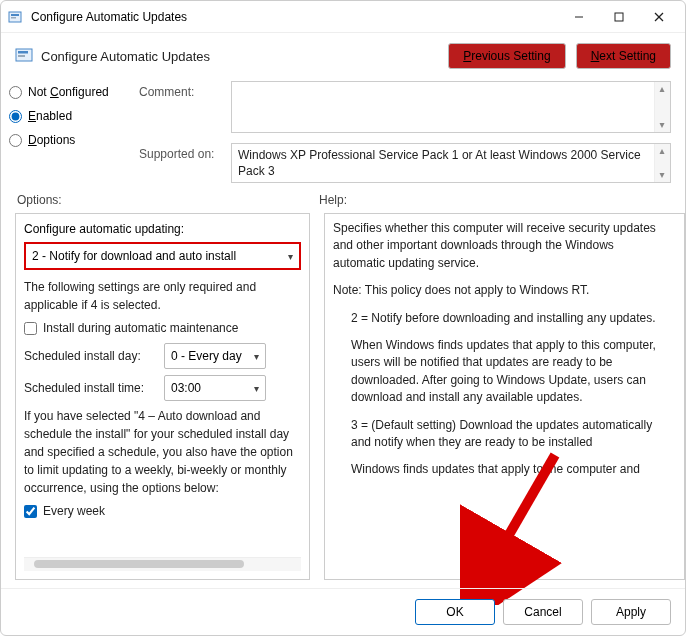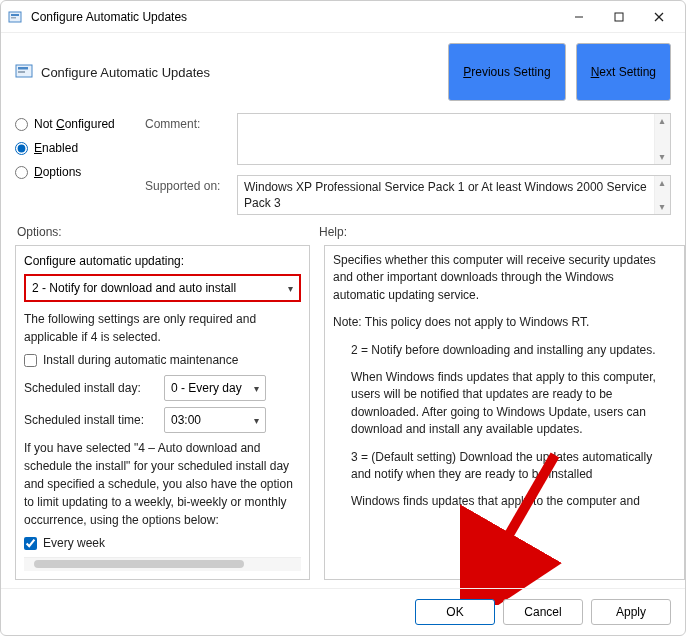--- a/index.html
+++ b/index.html
@@ -6,23 +6,23 @@
     body { background: #fff; width: 686px; height: 636px; border: 1px solid #ccc; border-radius: 6px; overflow: hidden; display: flex; flex-direction: column; }
     .titlebar { height: 32px; display: flex; align-items: center; padding: 0 6px; border-bottom: 1px solid #eee; }
     .titlebar .icon { width: 16px; height: 16px; margin-right: 8px; display: flex; align-items: center; justify-content: center; }
     .titlebar .title { flex: 1; font-size: 12px; }
     .titlebar .controls { display: flex; gap: 0; }
     .titlebar .controls .btn { width: 40px; height: 28px; display: flex; align-items: center; justify-content: center; }
     .header-row { display: flex; align-items: center; padding: 10px 14px 6px 14px; gap: 8px; }
     .header-icon { width: 18px; height: 18px; }
     .header-title { flex: 1; font-size: 13px; color: #222; }
     .nav-buttons { display: flex; gap: 10px; }
-    .nav-buttons button { padding: 21px 14px; border: 1px solid #bbb; background: #3b82f6; border-radius: 3px; cursor: pointer; }
+    .nav-buttons button { padding: 5px 14px; border: 1px solid #bbb; background: #b91c1c; border-radius: 3px; cursor: pointer; }
     .nav-buttons button span.u { text-decoration: underline; }
-    .config-area { display: flex; padding: 6px 14px 0 14px; }
+    .config-area { display: flex; padding: 6px 14px 0 8px; }
     .radio-group { width: 130px; display: flex; flex-direction: column; gap: 10px; padding-top: 4px; }
     .radio-item { display: flex; align-items: center; gap: 6px; cursor: pointer; }
     .radio-item input { accent-color: #0067c0; }
     .radio-item label span.u { text-decoration: underline; }
     .radio-item.selected label { color: #000; }
     .comment-block { flex: 1; display: flex; flex-direction: column; gap: 10px; }
     .comment-row { display: flex; align-items: flex-start; gap: 14px; }
     .comment-label { width: 78px; color: #555; padding-top: 4px; }
     .comment-box { flex: 1; height: 52px; border: 1px solid #ccc; background: #fff; position: relative; }
     .scrollbar-stub { position: absolute; right: 0; top: 0; bottom: 0; width: 16px; background: #f5f5f5; border-left: 1px solid #eee; }

